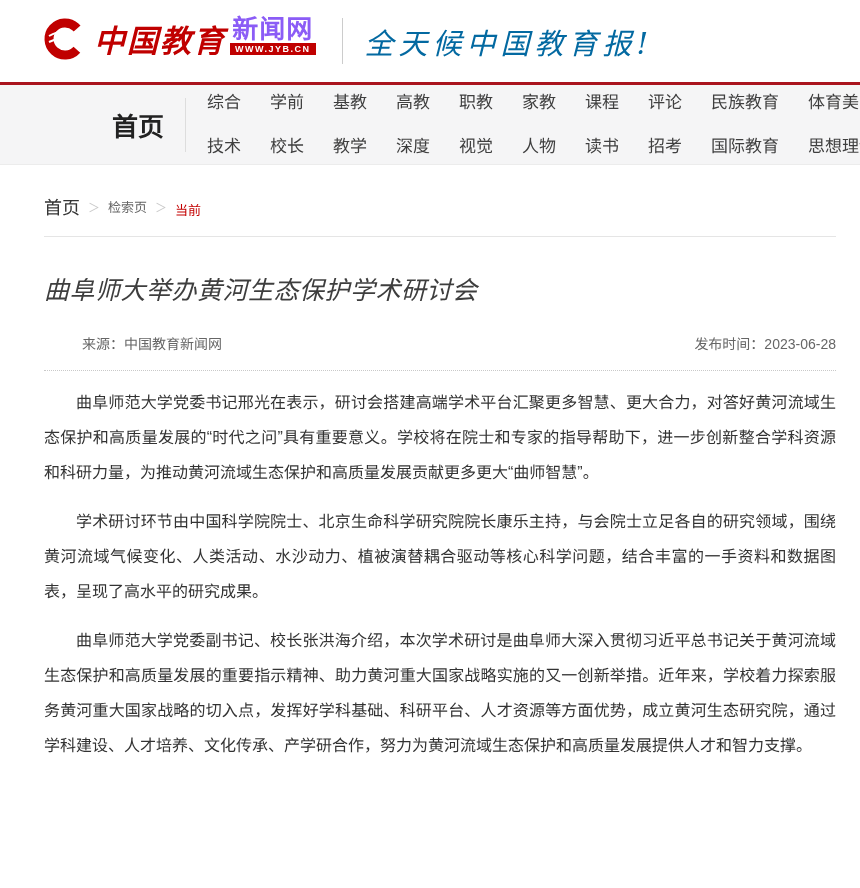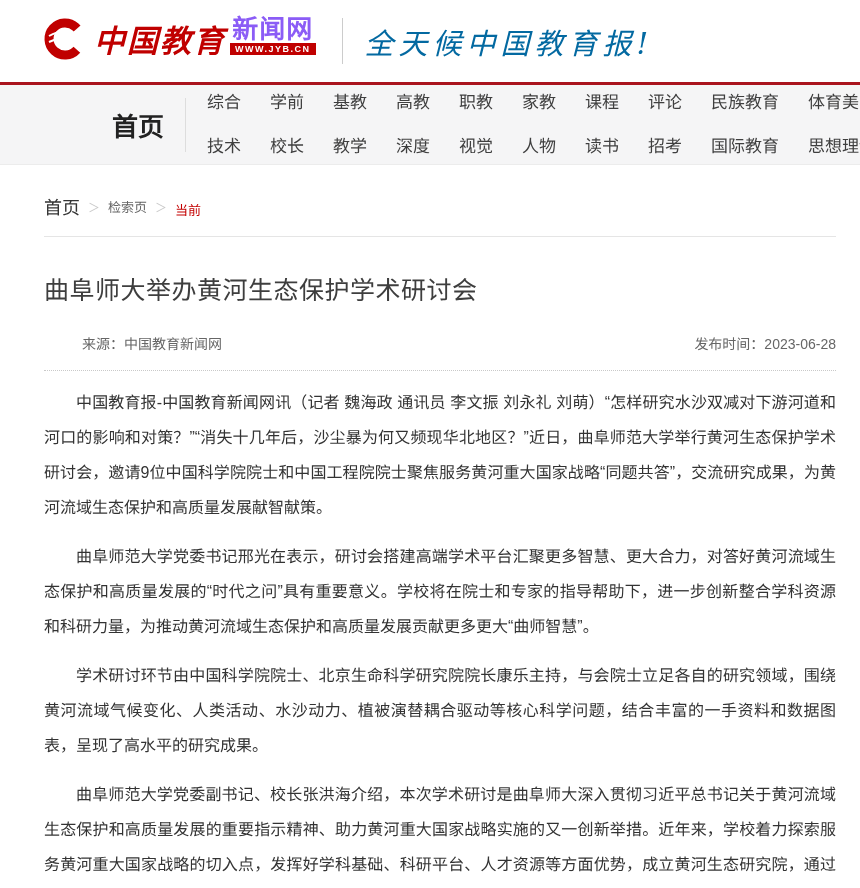--- a/index.html
+++ b/index.html
@@ -33,21 +33,21 @@
 
   
   .content { width:792px; margin-left:44px; }
   .breadcrumb { padding-top:28px; display:flex; align-items:center; }
   .crumb-home { font-size:18px; color:#333; text-decoration:none; }
   .crumb-mid { font-size:13px; color:#666; text-decoration:none; }
   .crumb-current { font-size:13px; color:#c30000;margin-top:7px; }
   .crumb-sep { color:#c9c9c9; font-size:12px; margin:0 8px; }
   .breadcrumb-rule { border-bottom:1px solid #e5e5e5; margin-top:17px; }
 
-  .article-title { font-size:25px; font-weight:400; color:#3e3e3e; margin-top:33px; letter-spacing:0.5px; }
+  .article-title { font-size:25px; font-weight:400; color:#3e3e3e; margin-top:33px; letter-spacing:0.5px;font-style:italic; }
 
   .article-meta { display:flex; align-items:baseline; margin-top:27px; color:#666; font-size:14px; }
   .meta-source { margin-left:38px; }
   .meta-publish { margin-left:auto; }
   .meta-rule { border-bottom:1px dotted #c9c9c9; margin-top:17px; }
 
   .article-body { margin-top:8px; }
   .article-body p { font-size:16px; color:#333; line-height:35px; text-indent:2em;
     text-align:justify; margin-top:14px; }
 </style>
@@ -135,19 +135,18 @@
 
   <h1 class="article-title">曲阜师大举办黄河生态保护学术研讨会</h1>
 
   <div class="article-meta">
     <span class="meta-source">来源：中国教育新闻网</span>
     <span class="meta-publish">发布时间：2023-06-28</span>
   </div>
   <div class="meta-rule"></div>
 
   <article class="article-body" id="article-body">
-      <p>中国教育报-中国教育新闻网讯（记者 魏海政 通讯员 李文振 刘永礼 刘萌）“怎样研究水沙双减对下游河道和河口的影响和对策？”“消失十几年后，沙尘暴为何又频现华北地区？”近日，曲阜师范大学举行黄河生态保护学术研讨会，邀请9位中国科学院院士和中国工程院院士聚焦服务黄河重大国家战略“同题共答”，交流研究成果，为黄河流域生态保护和高质量发展献智献策。</p>
       <p>曲阜师范大学党委书记邢光在表示，研讨会搭建高端学术平台汇聚更多智慧、更大合力，对答好黄河流域生态保护和高质量发展的“时代之问”具有重要意义。学校将在院士和专家的指导帮助下，进一步创新整合学科资源和科研力量，为推动黄河流域生态保护和高质量发展贡献更多更大“曲师智慧”。</p>
       <p>学术研讨环节由中国科学院院士、北京生命科学研究院院长康乐主持，与会院士立足各自的研究领域，围绕黄河流域气候变化、人类活动、水沙动力、植被演替耦合驱动等核心科学问题，结合丰富的一手资料和数据图表，呈现了高水平的研究成果。</p>
       <p>曲阜师范大学党委副书记、校长张洪海介绍，本次学术研讨是曲阜师大深入贯彻习近平总书记关于黄河流域生态保护和高质量发展的重要指示精神、助力黄河重大国家战略实施的又一创新举措。近年来，学校着力探索服务黄河重大国家战略的切入点，发挥好学科基础、科研平台、人才资源等方面优势，成立黄河生态研究院，通过学科建设、人才培养、文化传承、产学研合作，努力为黄河流域生态保护和高质量发展提供人才和智力支撑。</p>
     </article>
 
 </main>
 
 </body></html>

